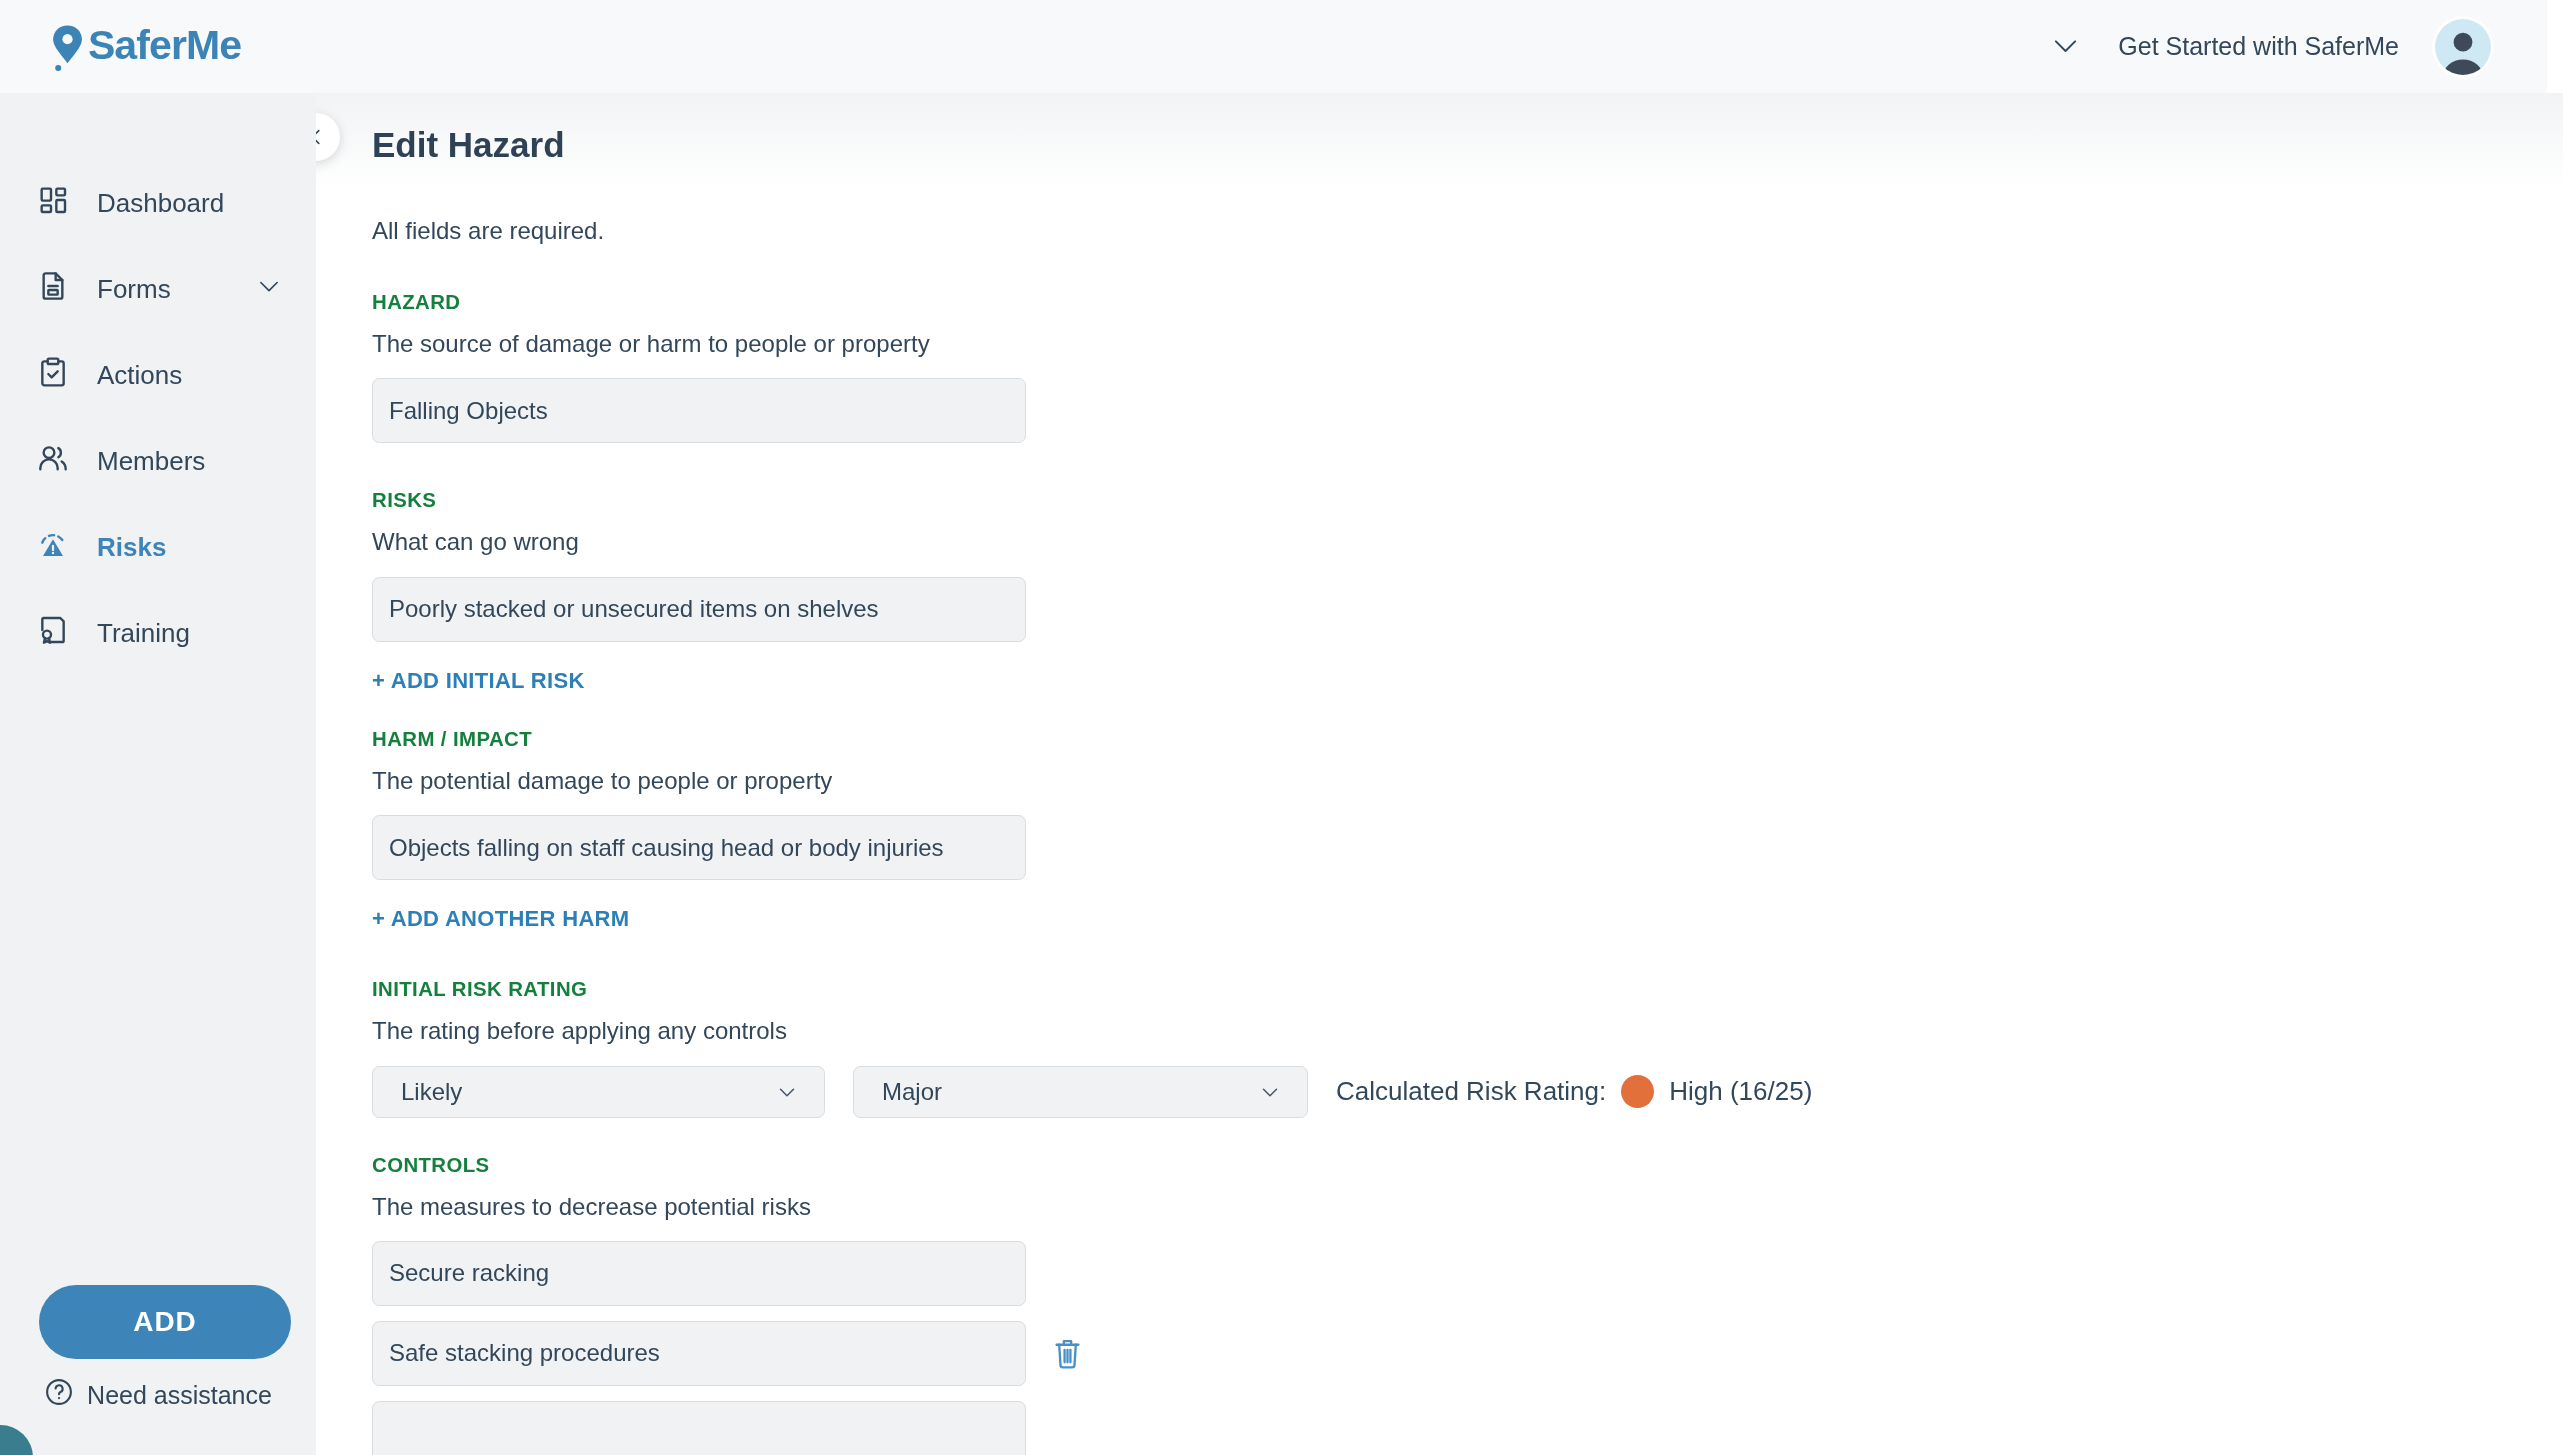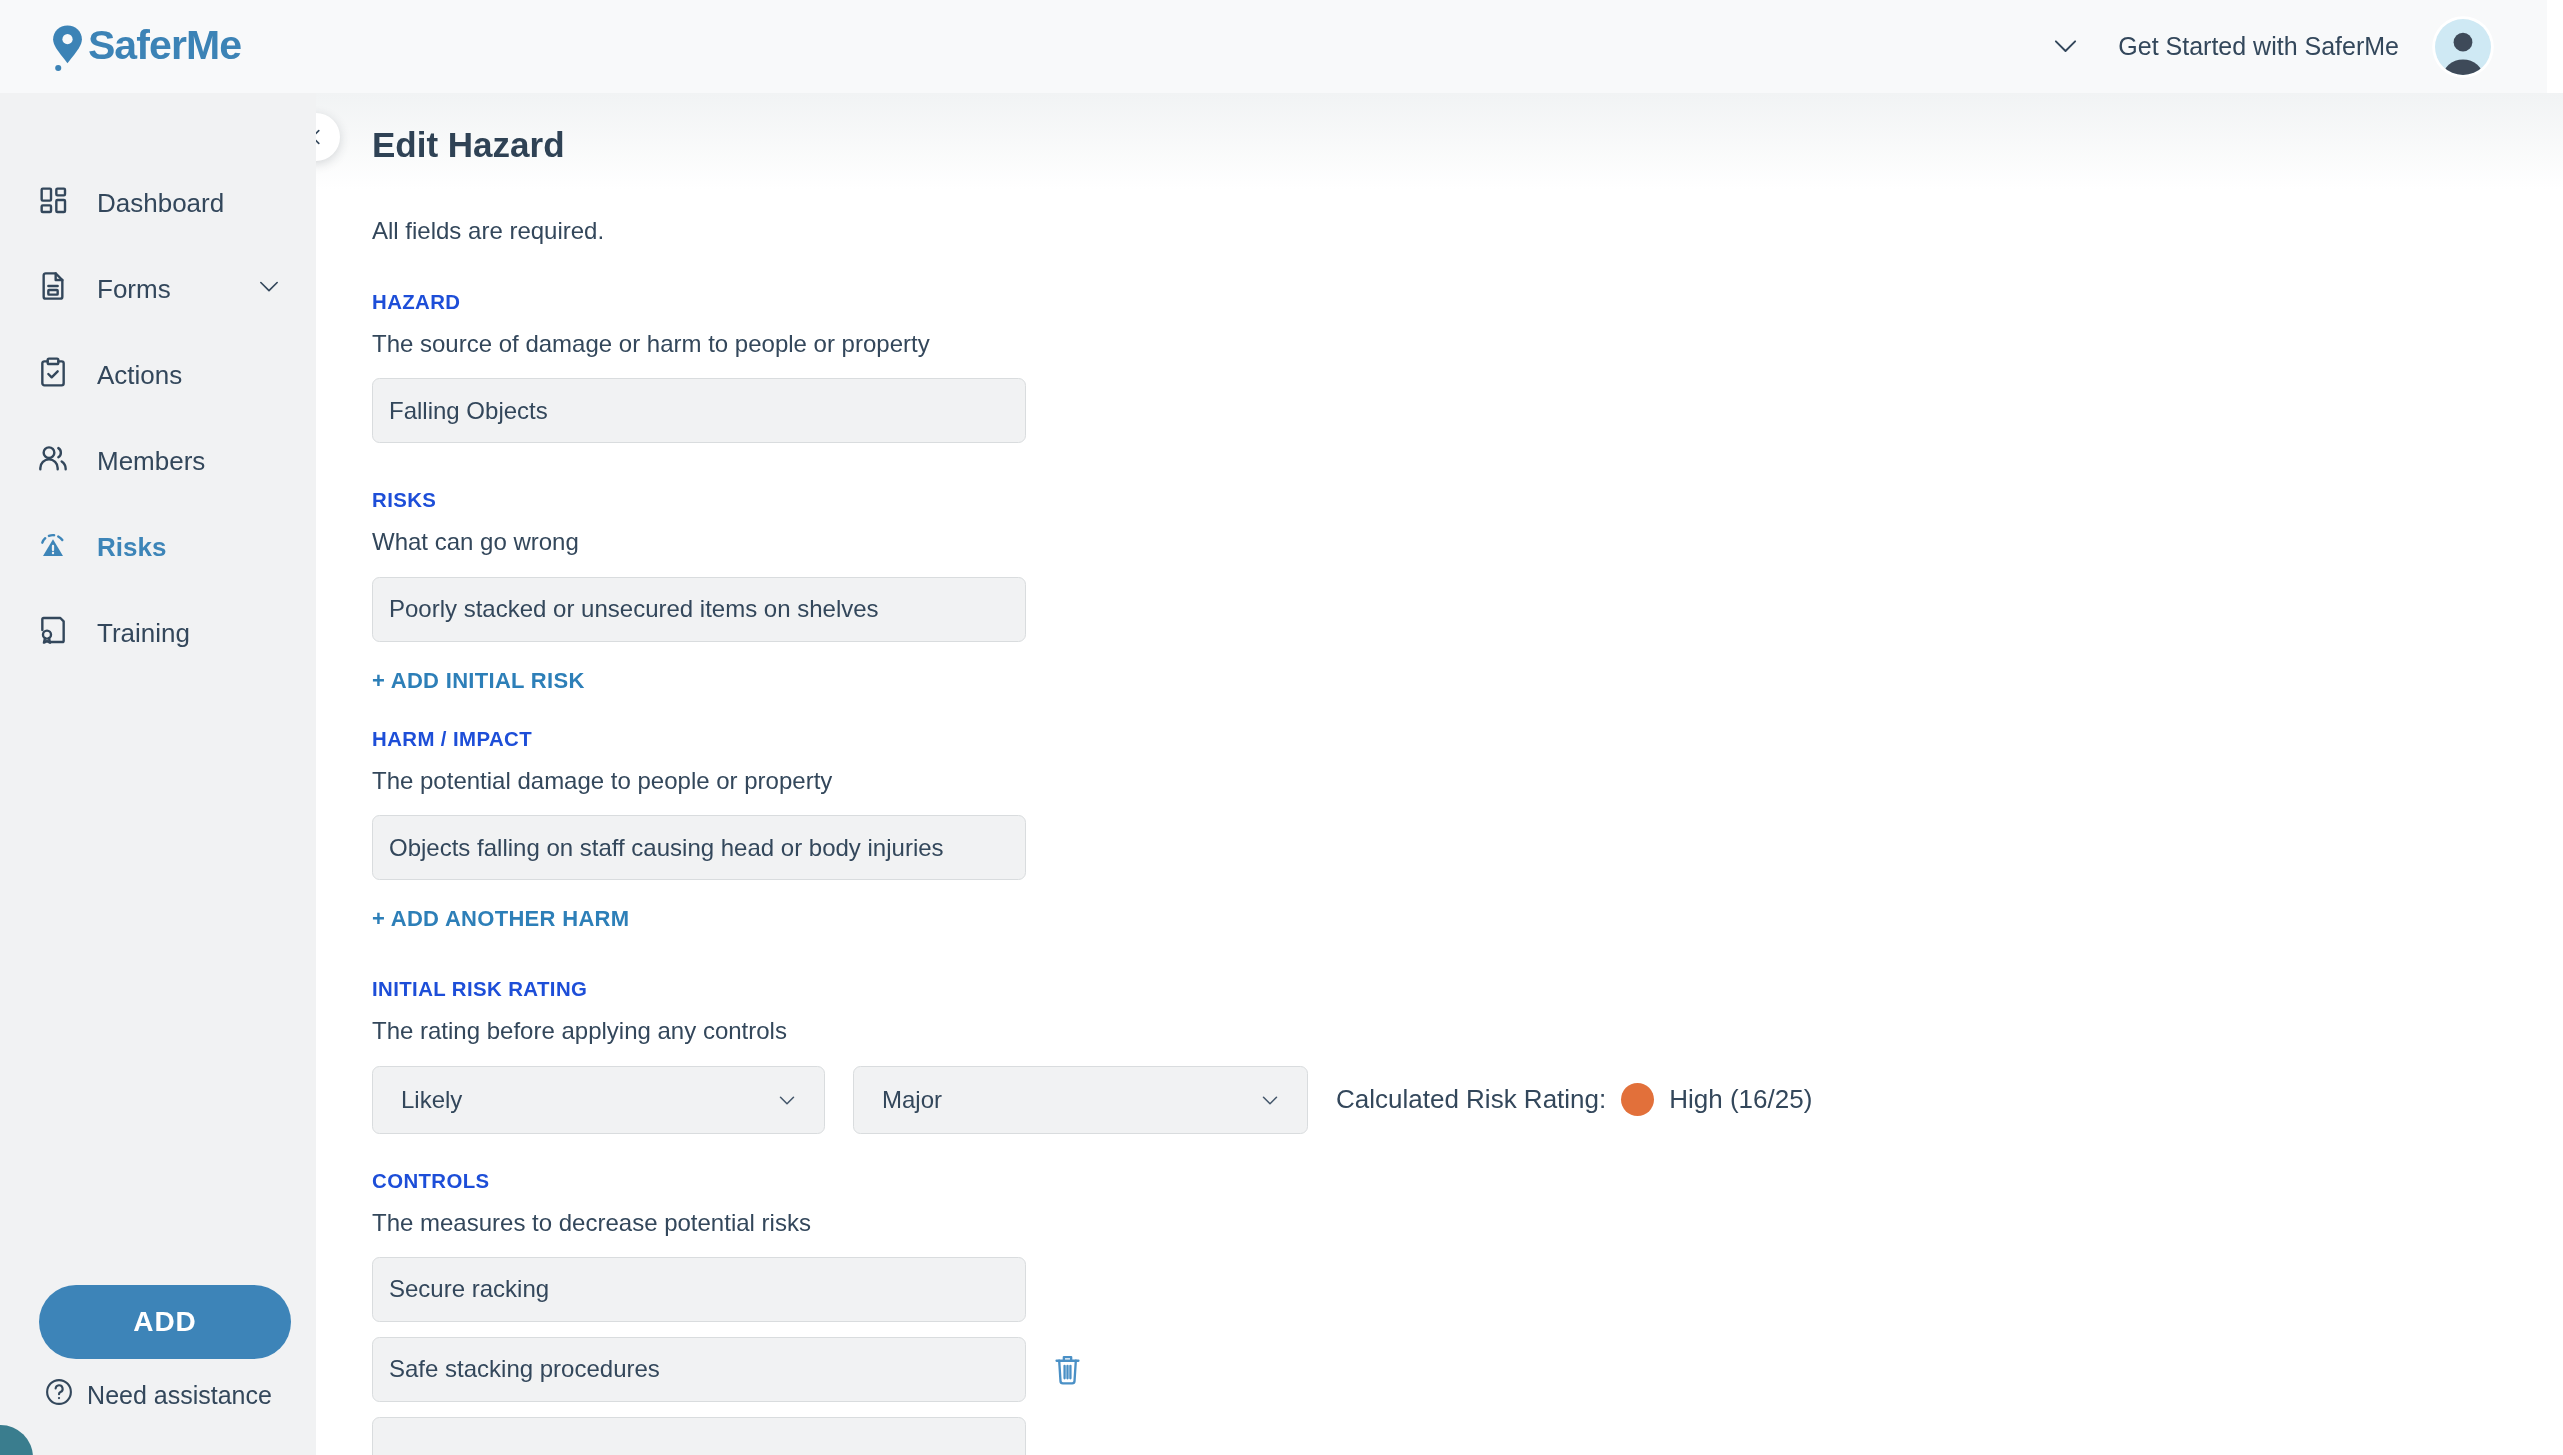--- a/index.html
+++ b/index.html
@@ -45,30 +45,30 @@
   .content-fade { position:absolute; top:0; left:0; right:0; height:97px;
                   background:linear-gradient(#f1f3f4, rgba(255,255,255,0)); pointer-events:none; }
   .back-btn { position:absolute; left:-24px; top:19.5px; width:48px; height:48px; border-radius:50%;
               background:#ffffff; box-shadow:0 2.8px 11px rgba(40,50,60,0.18); border:none; cursor:pointer;
               display:flex; align-items:center; justify-content:center; z-index:5; }
   .back-btn svg { width:22px; height:22px; stroke:#33475b; }
   .main { position:relative; padding:31px 0 0 56px; z-index:2; }
   .page-title { font-size:35px; font-weight:700; color:#2f4255; line-height:41px; }
   .required-note { margin-top:52px; font-size:24px; line-height:28px; }
   .section { margin-top:45px; }
-  .section-label { font-size:20.4px; font-weight:700; color:#1d4ed8; letter-spacing:0.4px; line-height:24px; }
+  .section-label { font-size:20.4px; font-weight:700; color:#15803d; letter-spacing:0.4px; line-height:24px; }
   .section-desc { margin-top:15px; font-size:24px; line-height:29px; }
   .tbox { margin-top:20.4px; width:654px; height:65px; background:#f1f2f3; border:1.9px solid #d9dcde;
           border-radius:7.4px; display:flex; align-items:center; padding:0 16px; font-size:24px;
           color:#33475b; cursor:text; }
   .add-link { display:inline-block; margin-top:26px; font-size:22px; font-weight:700; color:#2d7fb8;
               letter-spacing:0.3px; cursor:pointer; }
   .harm-section { margin-top:33px; }
   .irr-row { margin-top:20.4px; display:flex; align-items:center; }
-  .dbox { height:68px; background:#f1f2f3; border:1.9px solid #d9dcde; border-radius:7.4px;
+  .dbox { height:52px; background:#f1f2f3; border:1.9px solid #d9dcde; border-radius:7.4px;
           display:flex; align-items:center; justify-content:space-between; padding:0 24px 0 28px;
           font-size:24px; color:#33475b; cursor:pointer; }
   .dbox svg { width:26px; height:26px; stroke:#44576b; }
   .dbox.likelihood { width:453px; }
   .dbox.severity { width:455px; margin-left:28px; }
   .calc-group { margin-left:28px; display:flex; align-items:center; gap:15px; font-size:26px; }
   .risk-dot { width:33px; height:33px; border-radius:50%; background:#e2703a; }
   .controls-section { margin-top:35px; }
   .control-row { display:flex; align-items:center; }
   .control-row .tbox { margin-top:15px; }

